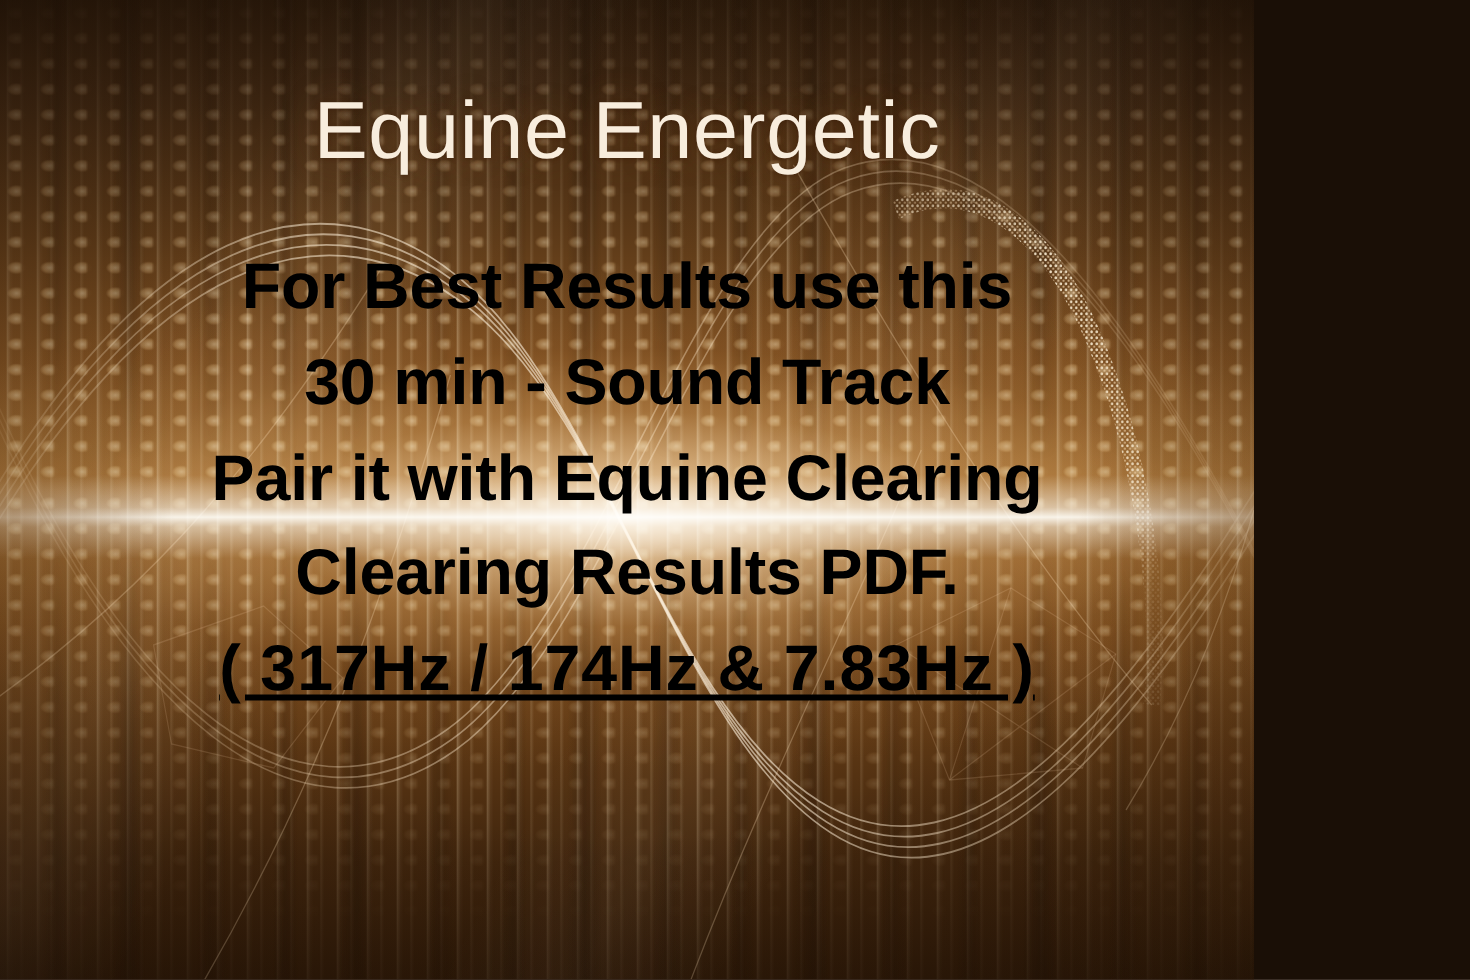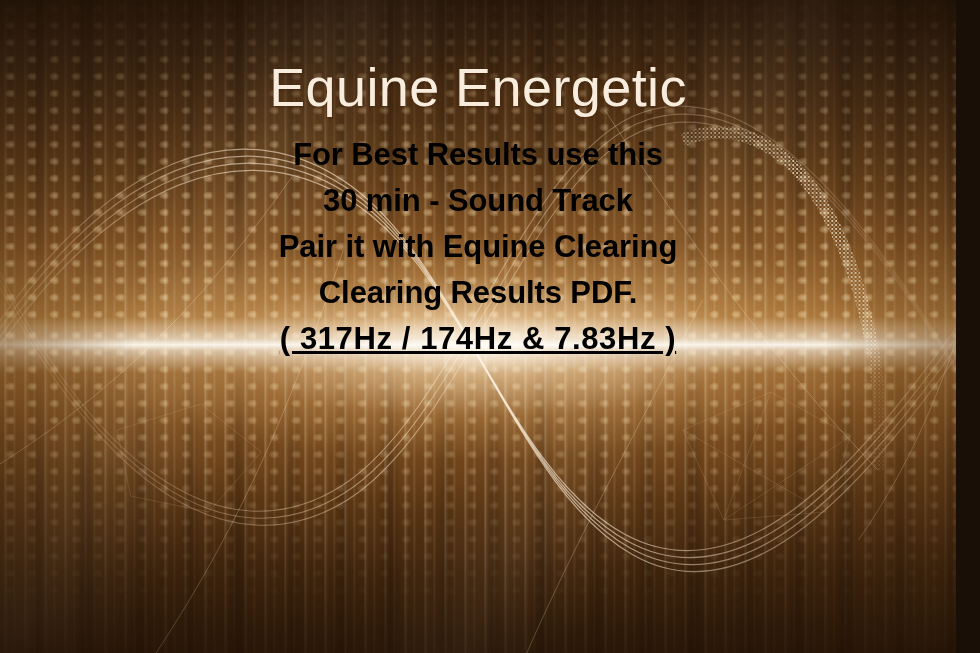--- a/index.html
+++ b/index.html
@@ -7,21 +7,21 @@
     margin: 0;
     padding: 0;
     background: #1a0f06;
   }
   body {
     font-family: "Liberation Sans", sans-serif;
   }
 
   #poster {
     position: relative;
-    width: 956px;
+    width: 836px;
     height: 653px;
     overflow: hidden;
     background: #3a2310;
   }
 
   
   .bg-layer {
     position: absolute;
     inset: 0;
     pointer-events: none;
@@ -212,24 +212,24 @@
     line-height: 1.08;
     letter-spacing: 0.4px;
     color: #f8eddd;
     text-shadow:
       0 1px 3px rgba(58,28,8,0.55),
       0 0 22px rgba(120,70,26,0.40);
   }
   #title-block .tline { display: block; white-space: nowrap; }
 
   #body-block {
-    margin-top: 16px;
+    margin-top: 44px;
     text-align: center;
     font-weight: 700;
-    font-size: 31px;
+    font-size: 43px;
     line-height: 1.48;
     letter-spacing: -0.1px;
     color: #000000;
   }
   #body-block .bline { display: block; white-space: nowrap; }
   #body-block .bline.freq { letter-spacing: 0.6px; text-decoration: underline; }
 </style>
 </head>
 <body>
 

